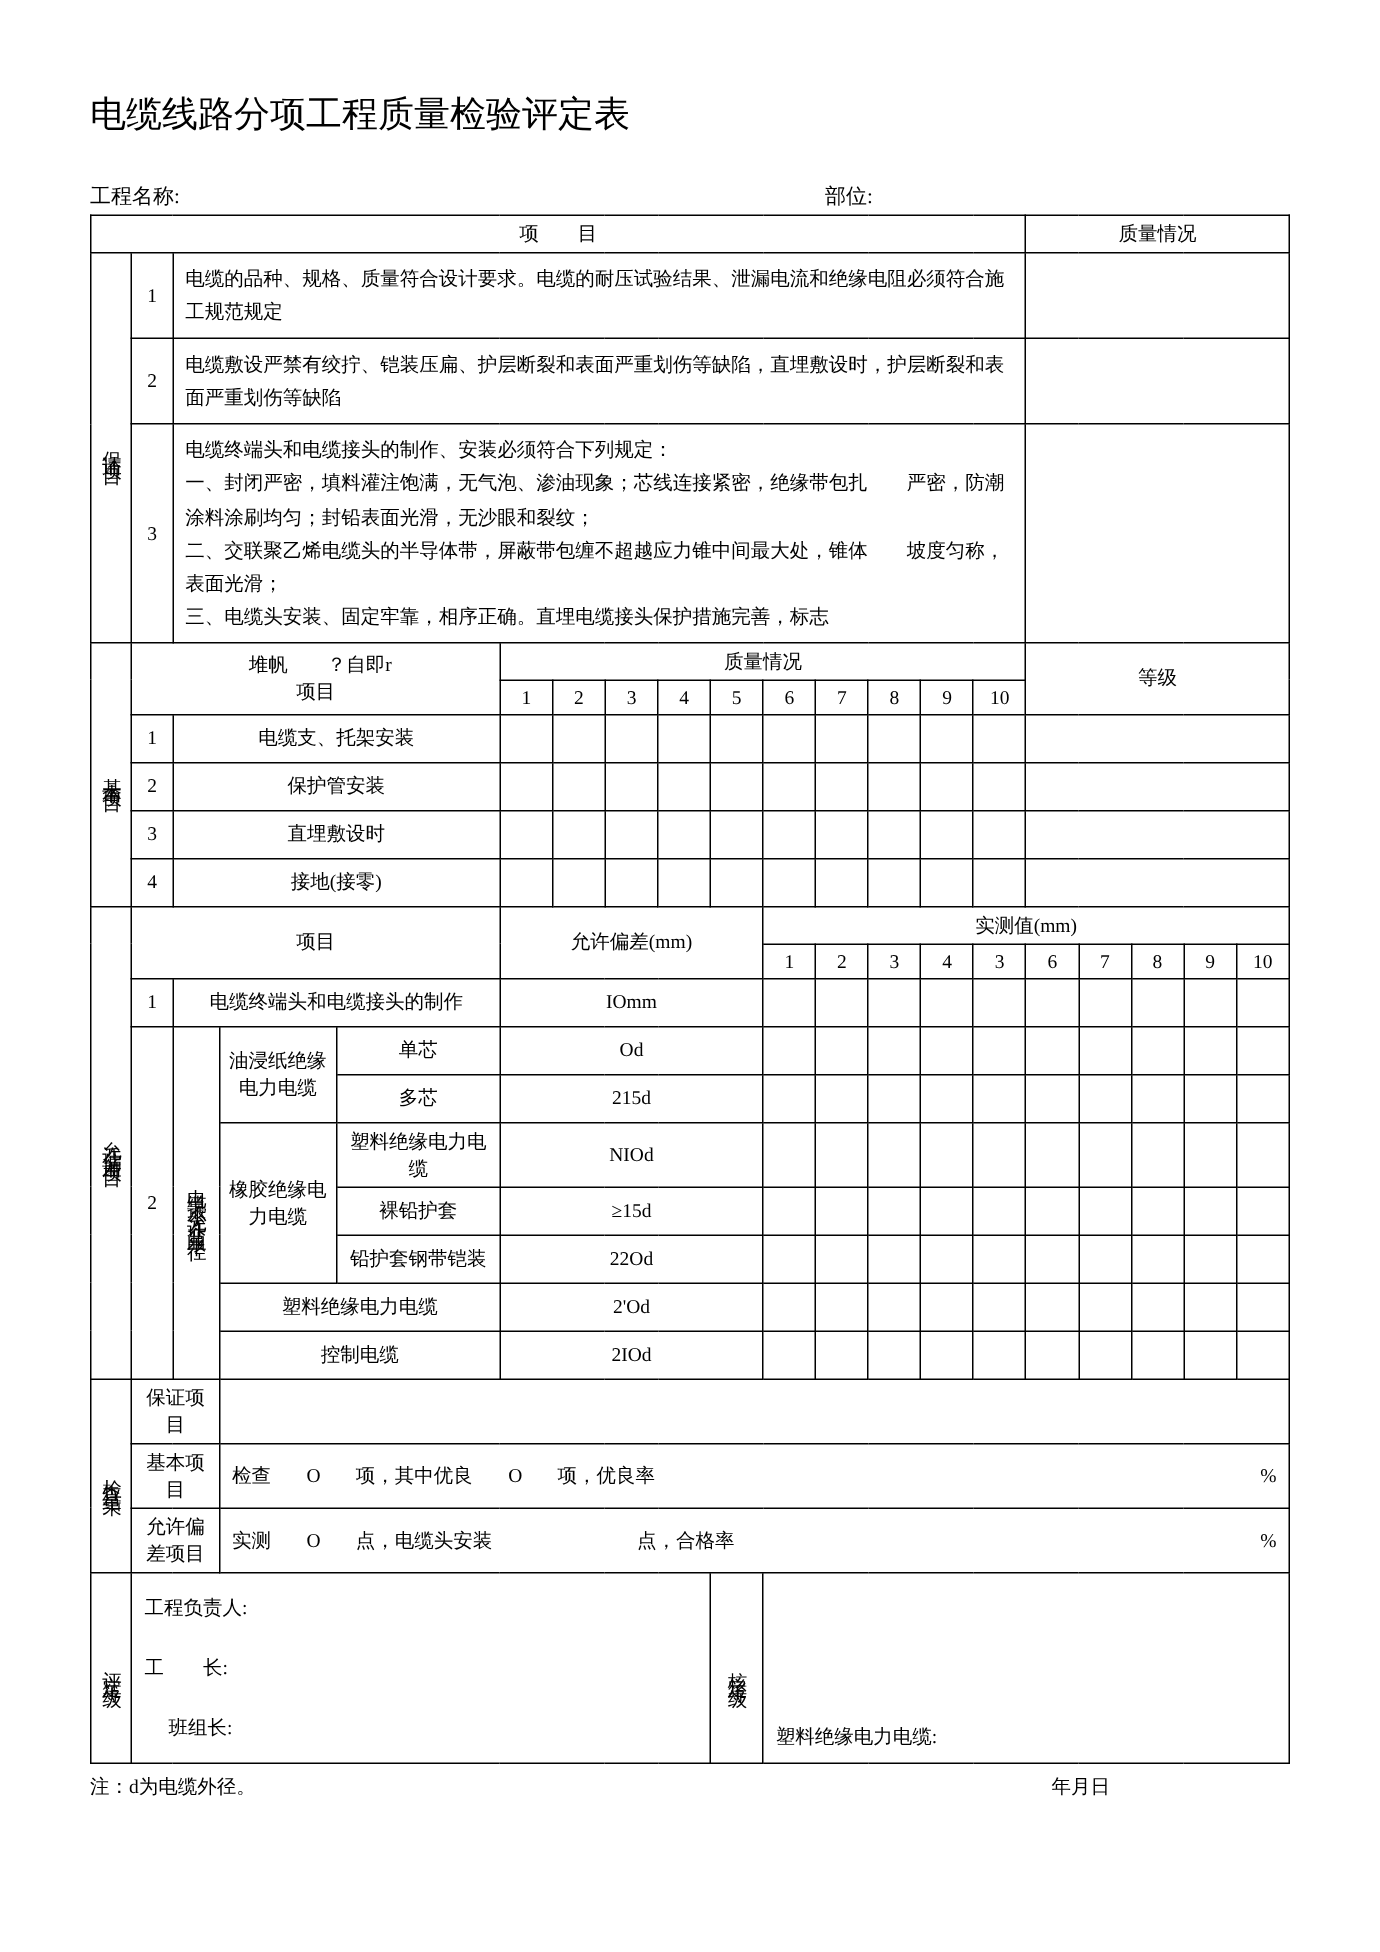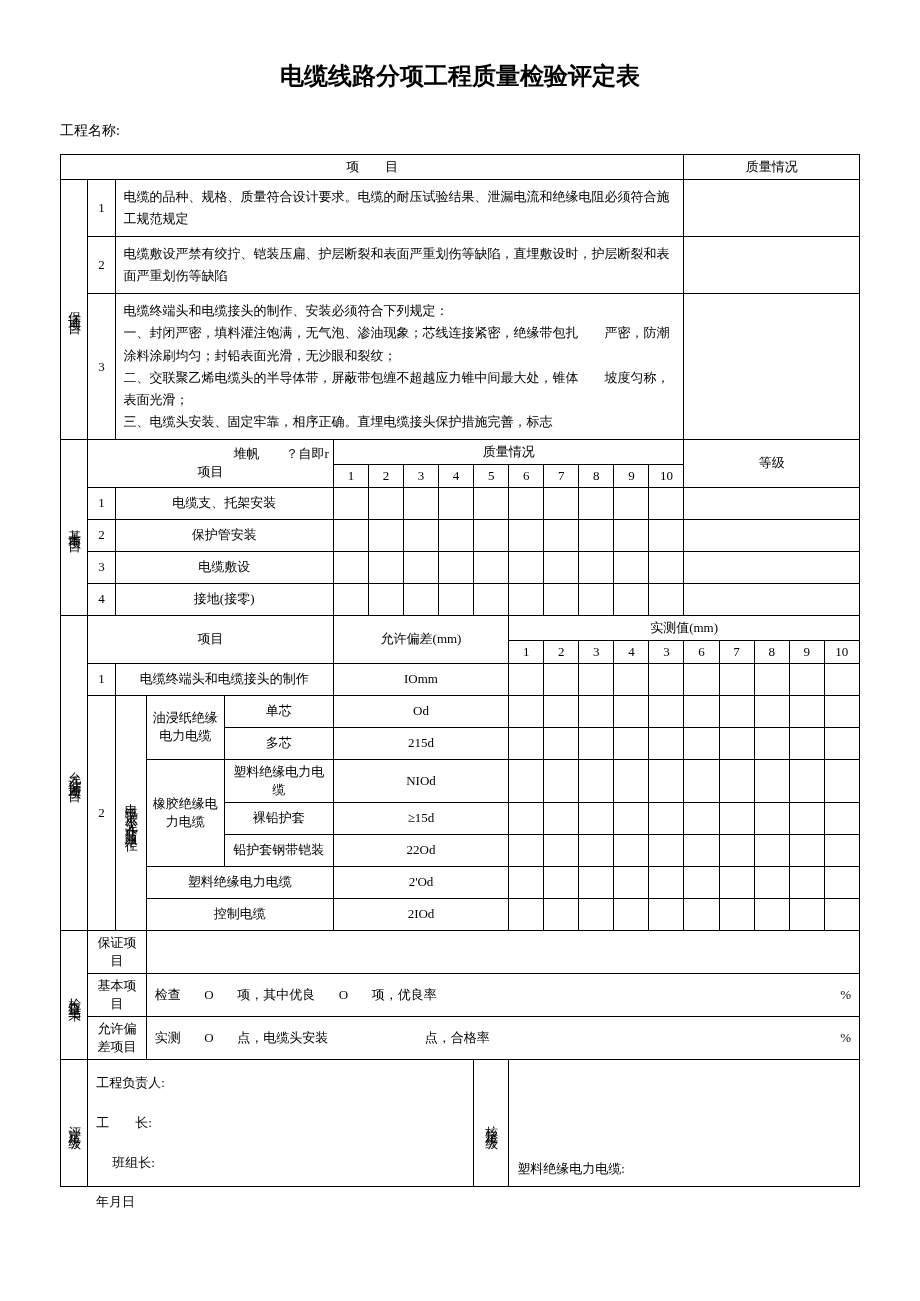--- a/index.html
+++ b/index.html
@@ -4,28 +4,28 @@
 <style>
   body {
     font-family: "SimSun", "宋体", serif;
     font-size: 13px;
     margin: 0;
     padding: 40px 60px;
     background: #fff;
     color: #000;
   }
   h1 {
-    text-align: center;
+    text-align: left;
     font-size: 24px;
-    font-weight: bold;
+    font-weight: normal;
     margin: 20px 0 30px 0;
   }
   .header-row {
     display: flex;
-    margin-bottom: 14px;
+    margin-bottom: 3px;
     font-size: 14px;
   }
   .header-row .left {
     flex: 1;
   }
   .header-row .right {
     flex: 1;
     text-align: left;
     padding-left: 180px;
   }
@@ -68,20 +68,21 @@
     display: inline-block;
   }
 </style>
 </head>
 <body>
 
 <h1>电缆线路分项工程质量检验评定表</h1>
 
 <div class="header-row">
   <div class="left">工程名称:</div>
+  <div class="right">部位:</div>
 </div>
 
 <table>
 <colgroup>
   <col style="width:3.5%">
       <col style="width:3.5%">
       <col style="width:4%">
   <col style="width:10%">
       <col style="width:14%">
   <col style="width:4.5%">
@@ -127,21 +128,21 @@
 二、交联聚乙烯电缆头的半导体带，屏蔽带包缠不超越应力锥中间最大处，锥体　　坡度匀称，表面光滑；
 三、电缆头安装、固定牢靠，相序正确。直埋电缆接头保护措施完善，标志</td>
   <td colspan="5"></td>
 </tr>
 
 <tr>
   <td rowspan="6">
           <div class="vtext">基本项目</div>
         </td>
   <td colspan="4" rowspan="2">
-    <div style="text-align:right;padding-left:6px">堆帆　　？自即r</div>
+    <div style="text-align:center;padding-left:6px">堆帆　　？自即r</div>
     <div>项目</div>
   </td>
   <td colspan="10">质量情况</td>
   <td colspan="5" rowspan="2">等级</td>
 </tr>
 <tr>
   <td>1</td>
   <td>2</td>
   <td>3</td>
   <td>4</td>
@@ -177,21 +178,21 @@
         <td></td>
         <td></td>
         <td></td>
         <td></td>
         <td></td>
         <td></td>
   <td colspan="5"></td>
 </tr>
 <tr class="tall">
   <td>3</td>
-  <td colspan="3">电缆敷设</td>
+  <td colspan="3">直埋敷设时</td>
   <td></td>
         <td></td>
         <td></td>
         <td></td>
         <td></td>
         <td></td>
         <td></td>
         <td></td>
         <td></td>
         <td></td>
@@ -394,14 +395,15 @@
   </td>
   <td>
           <div class="vtext">核定等级</div>
         </td>
   <td colspan="10" class="left-align" style="vertical-align:bottom">塑料绝缘电力电缆:</td>
 </tr>
 </tbody>
   </table>
 
 <div class="footer-note">
+  <div class="fl">注：d为电缆外径。</div>
   <div class="fr">年月日</div>
 </div>
 
 </body></html>

